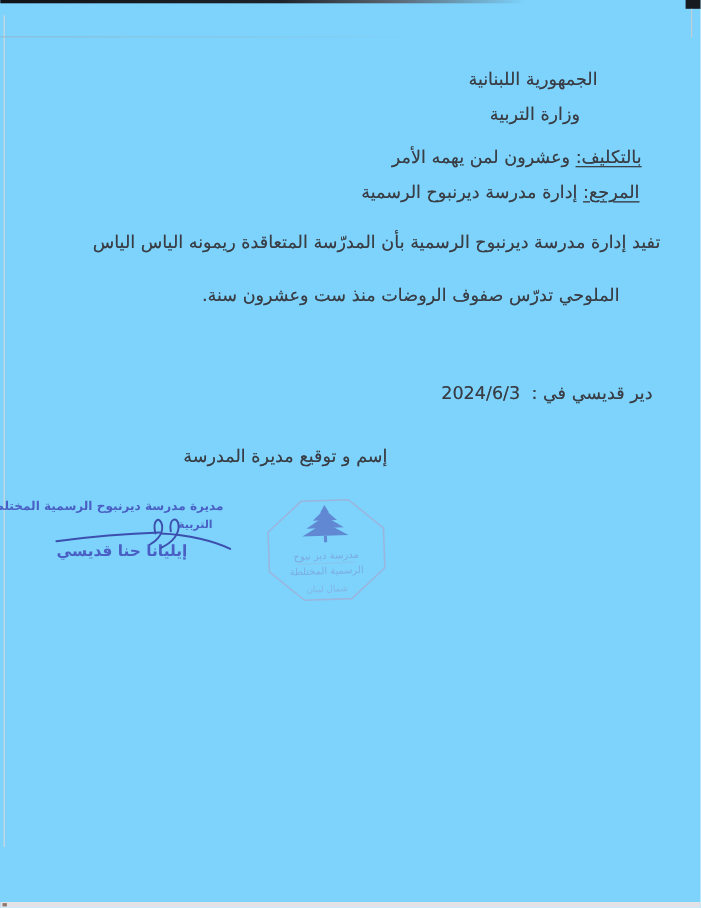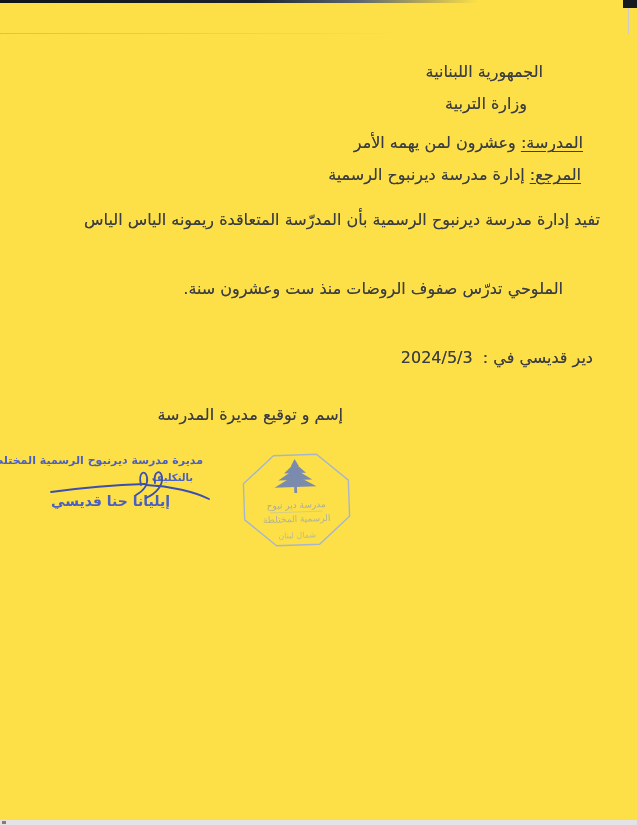--- a/index.html
+++ b/index.html
@@ -1,19 +1,19 @@
 <!DOCTYPE html>
 <html lang="ar" dir="rtl"><head>
 <meta charset="utf-8">
 <style>
   html,body{margin:0;padding:0;background:#ffffff;}
   .page{
     position:relative;
     width:637px;height:825px;
-    background:#fde047;
+    background:#7dd3fc;
     overflow:hidden;
     font-family:"DejaVu Sans",sans-serif;
     color:#3a3d44;
     direction:rtl;
   }
   
   .scan-top-band{
     position:absolute;top:0;left:0;width:100%;height:3px;
     background:linear-gradient(to right,#101418 0%,#1d232b 40%,#5a6470 56%,rgba(120,130,140,0) 75%);
   }
@@ -41,25 +41,25 @@
     position:absolute;white-space:nowrap;direction:rtl;
     font-size:16px;line-height:1.3;
     text-shadow:0 0 .4px rgba(40,42,48,.55);
   }
   .hdr1{top:62px;right:94px;}
   .hdr2{top:94px;right:110px;margin-left:20px;}
   .subject{top:133px;right:54px;}
   .reference{top:165px;right:56px;}
   .lbl{text-decoration:underline;text-underline-offset:3px;}
   .body1{top:210px;right:37px;}
-  .body2{top:259px;right:74px;margin-top:20px;}
+  .body2{top:259px;right:74px;}
   .closing{top:313px;right:52px;}
   .dateline{top:348px;right:44px;}
   .dateline .num{direction:ltr;unicode-bidi:embed;}
-  .sigcap{top:405px;right:294px;}
+  .sigcap{top:405px;right:285px;}
   
   .stamp{color:#4a5fc4;text-shadow:none;}
   .stamp-l1{top:454px;right:434px;font-size:11px;font-weight:bold;}
   .stamp-l2{top:471px;right:444px;font-size:10px;font-weight:bold;}
   .stamp-name{top:492px;right:467px;font-size:14px;font-weight:bold;letter-spacing:.5px;}
   .sig-svg{position:absolute;top:468px;left:45px;}
   
   .seal-svg{position:absolute;top:452px;left:238px;transform:rotate(-2deg);}
   .seal-text{font-family:"DejaVu Sans",sans-serif;}
 </style>
@@ -72,32 +72,32 @@
   <div class="scan-top-right"></div>
   <div class="scan-right-line"></div>
   <div class="scan-left-line"></div>
   <div class="scan-streak"></div>
   <div class="scan-bottom-band"></div>
   <div class="scan-bottom-dot"></div>
 
   <div class="t hdr1">الجمهورية اللبنانية</div>
   <div class="t hdr2">وزارة التربية</div>
 
-  <div class="t subject"><span class="lbl">المدرسة:</span><span> وعشرون لمن يهمه الأمر</span></div>
+  <div class="t subject"><span class="lbl">بالتكليف:</span><span> وعشرون لمن يهمه الأمر</span></div>
   <div class="t reference"><span class="lbl">المرجع:</span><span> إدارة مدرسة ديرنبوح الرسمية</span></div>
 
   <div class="t body1">تفيد إدارة مدرسة ديرنبوح الرسمية بأن المدرّسة المتعاقدة ريمونه الياس الياس</div>
   <div class="t body2">الملوحي تدرّس صفوف الروضات منذ ست وعشرون سنة.</div>
 
-  <div class="t dateline"><span>دير قديسي في :</span><span>&nbsp; </span><span class="num">2024/5/3</span></div>
+  <div class="t dateline"><span>دير قديسي في :</span><span>&nbsp; </span><span class="num">2024/6/3</span></div>
 
   <div class="t sigcap">إسم و توقيع مديرة المدرسة</div>
 
   <div class="t stamp stamp-l1">مديرة مدرسة ديرنبوح الرسمية المختلطة</div>
-  <div class="t stamp stamp-l2">بالتكليف</div>
+  <div class="t stamp stamp-l2">التربية</div>
   <div class="t stamp stamp-name">إيليانا حنا قديسي</div>
 
   <svg class="sig-svg" width="170" height="40" viewBox="0 0 170 40">
     <g fill="none" stroke="#3c4fae" stroke-width="1.8" stroke-linecap="round">
       <path d="M6,24 C 35,20 68,17 100,16"></path>
       <path d="M96,17 C 93,4 100,1 102,9 C 103,15 100,22 91,27"></path>
       <path d="M110,15 C 108,3 116,1 117,9 C 118,17 112,25 101,30"></path>
       <path d="M101,17 C 126,18 150,24 164,31"></path>
     </g>
   </svg>

